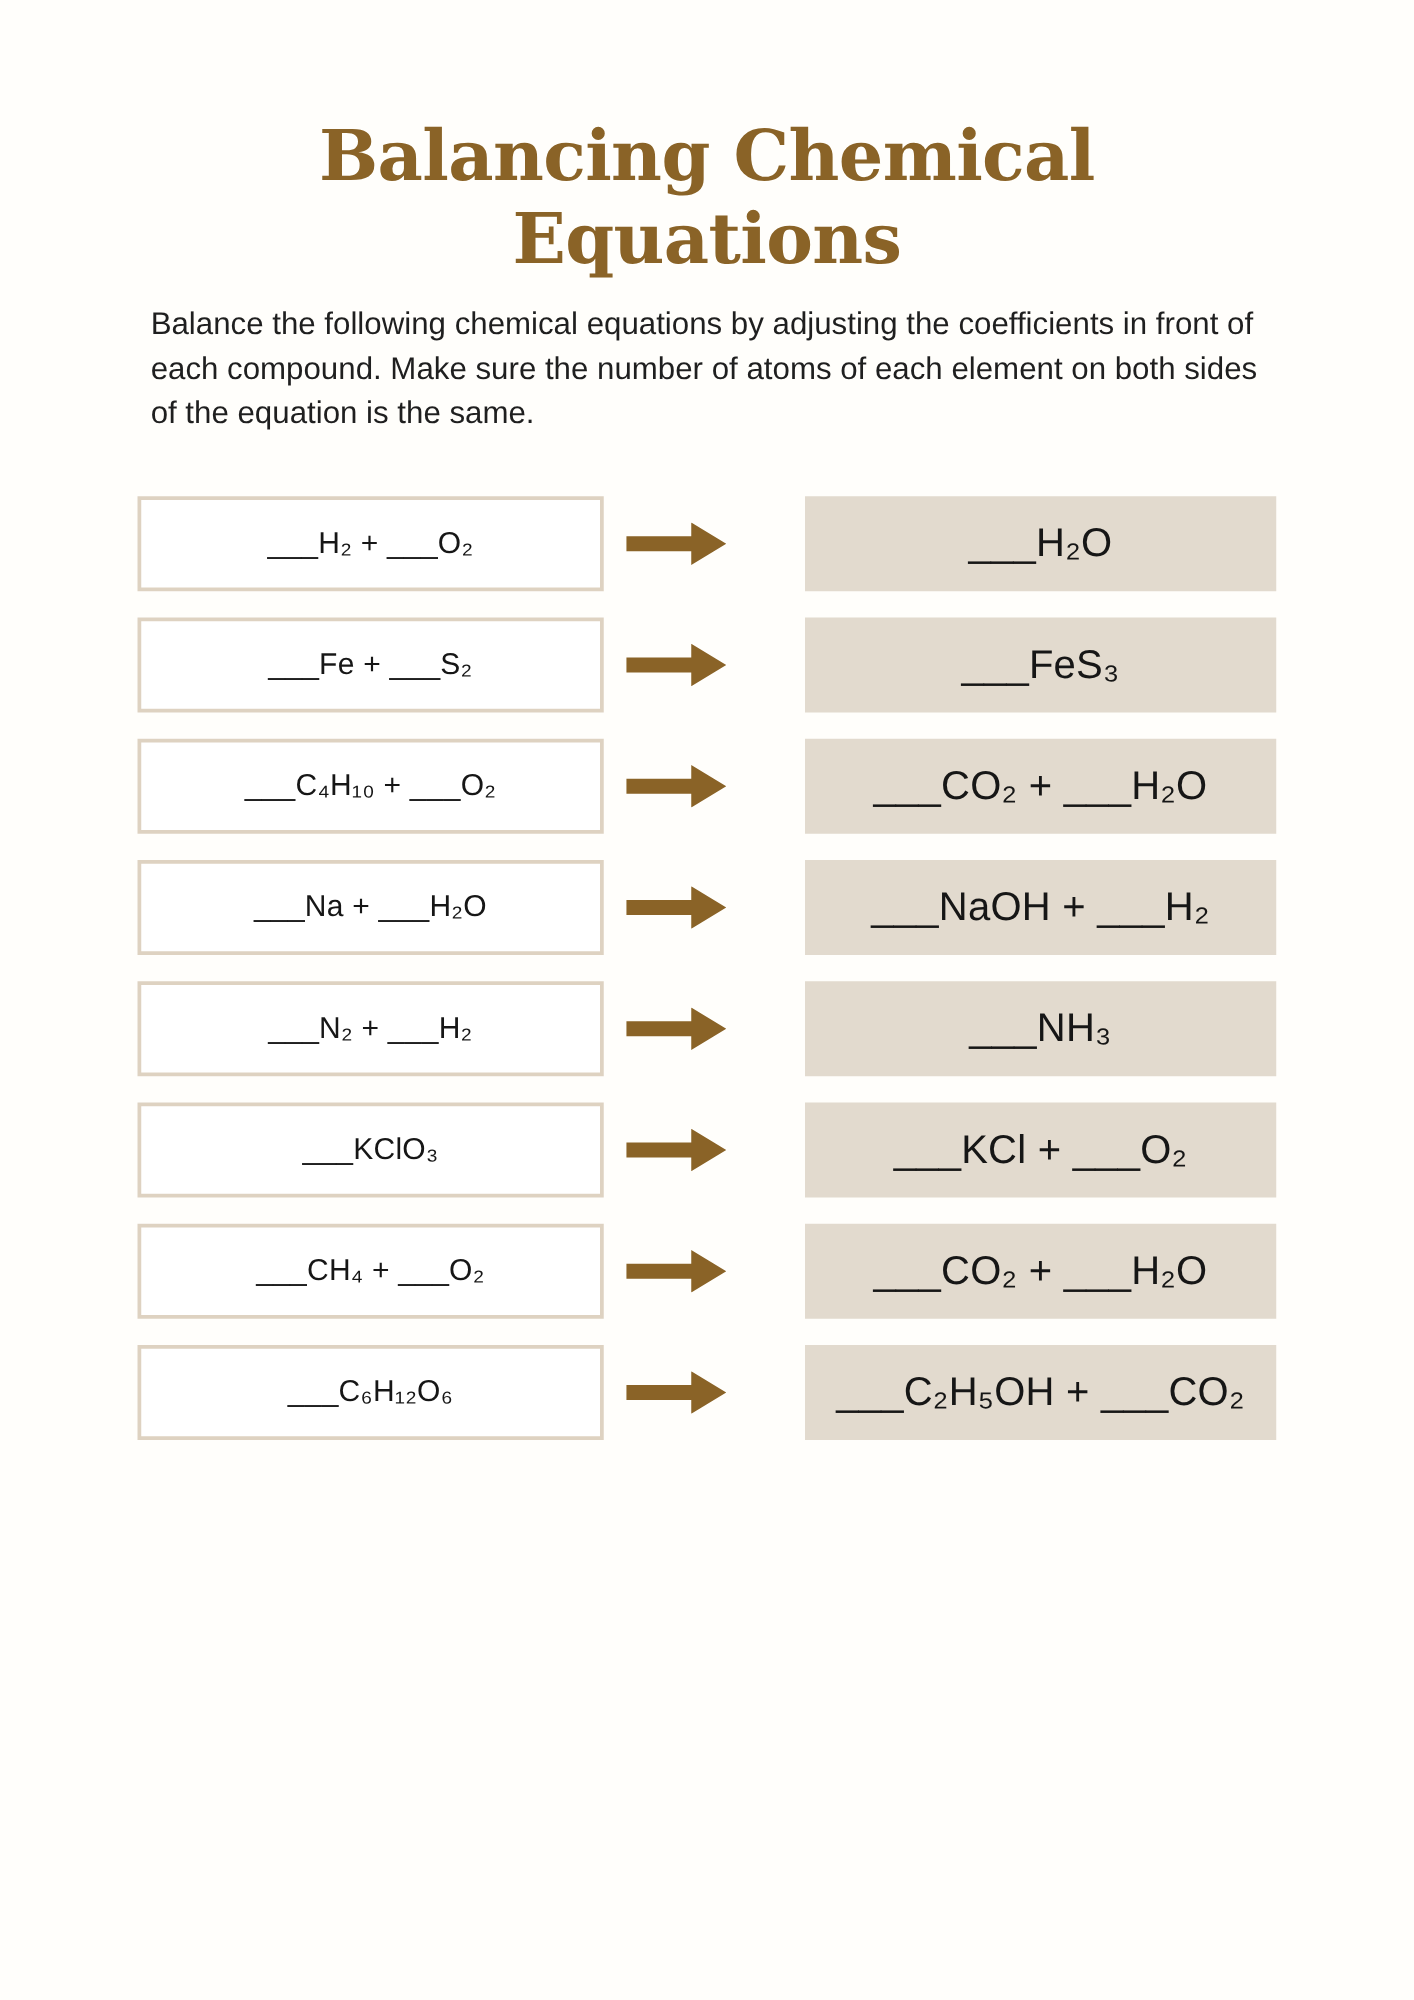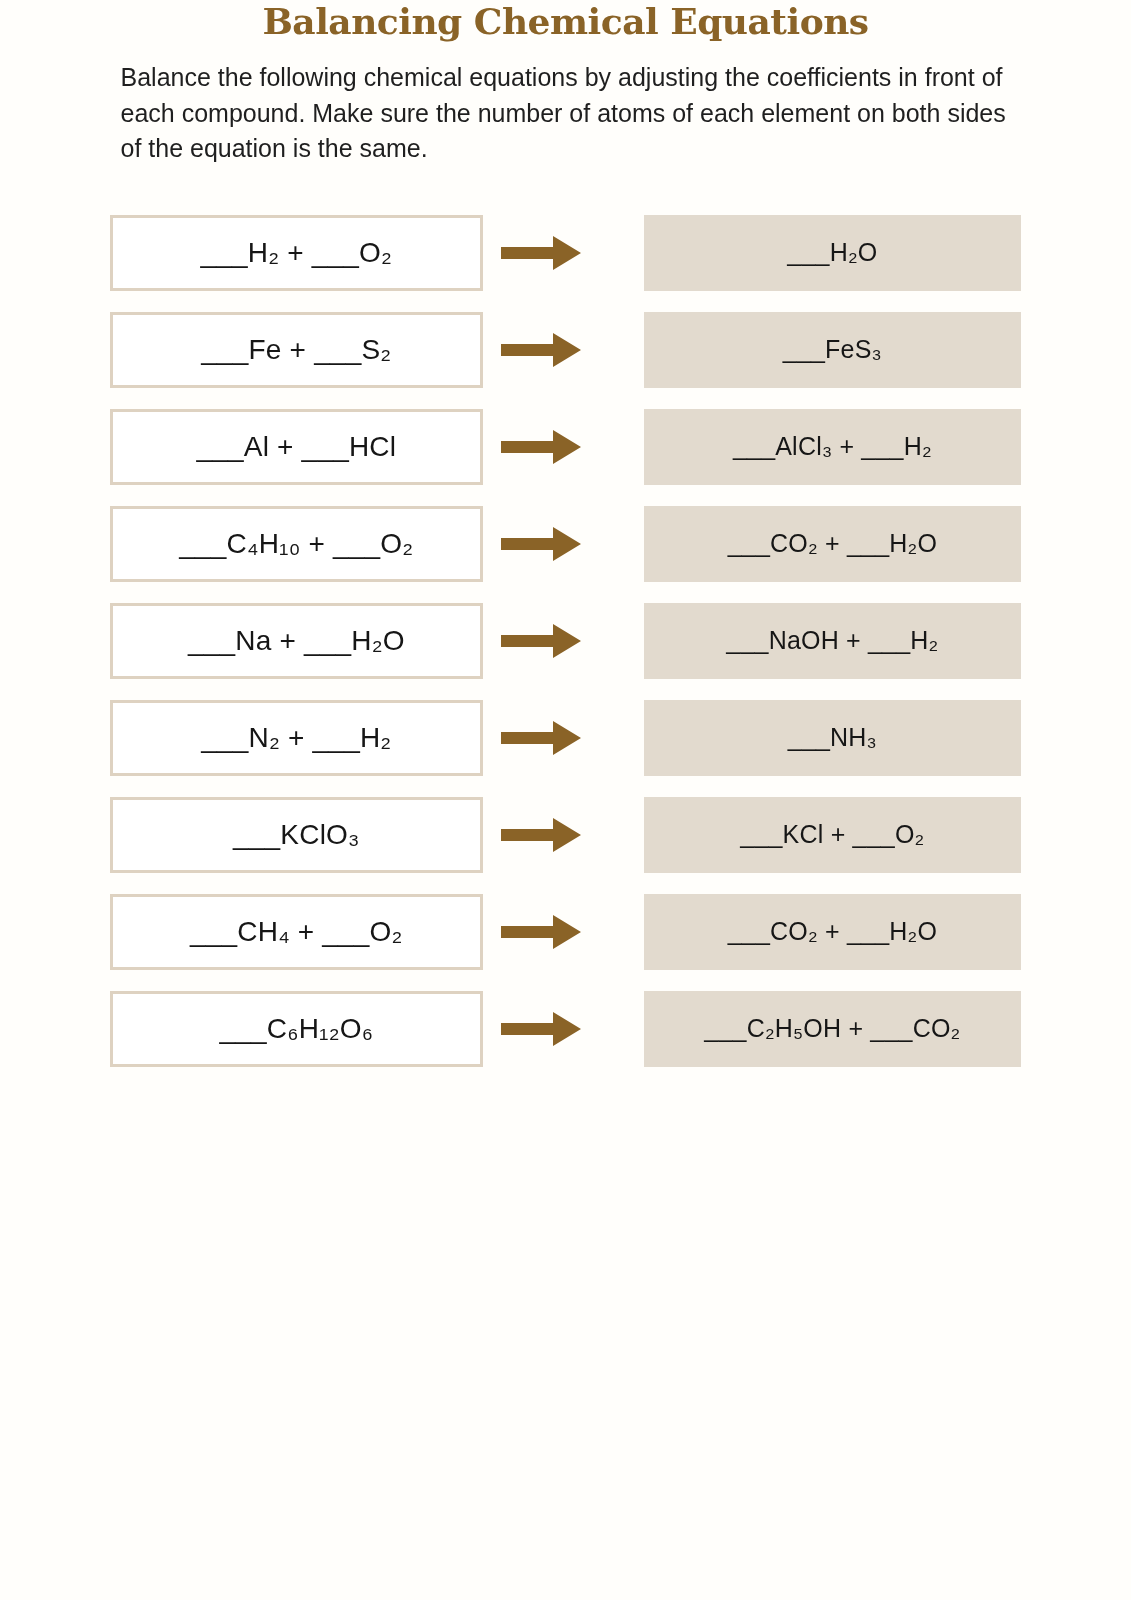--- a/index.html
+++ b/index.html
@@ -15,24 +15,25 @@
   }
   .page {
     position: relative;
     width: 1131px;
     height: 1600px;
     box-sizing: border-box;
     padding: 0 110px;
   }
   .title {
     margin: 0;
+    padding-top: 92px;
     text-align: center;
     font-family: "DejaVu Serif", serif;
     font-weight: bold;
-    font-size: 36px;
+    font-size: 56px;
     letter-spacing: -0.5px;
     color: #8a6327;
   }
   .instructions {
     margin: 18px auto 0 auto;
     width: 890px;
     font-size: 25px;
     line-height: 1.42;
     color: #1f1f1f;
   }
@@ -49,42 +50,42 @@
   }
   .left-box {
     width: 388px;
     height: 76px;
     box-sizing: border-box;
     border: 3px solid #ded2c1;
     background: #ffffff;
     display: flex;
     align-items: center;
     justify-content: center;
-    font-size: 28px;
+    font-size: 24px;
     color: #161616;
     letter-spacing: 0.2px;
   }
   .arrow-cell {
     width: 122px;
     display: flex;
     align-items: center;
     justify-content: center;
   }
   .arrow-svg {
     display: block;
   }
   .right-box {
     width: 393px;
     height: 76px;
     box-sizing: border-box;
     background: #e2dace;
     display: flex;
     align-items: center;
     justify-content: center;
-    font-size: 25px;
+    font-size: 32px;
     color: #161616;
     letter-spacing: 0.2px;
     margin-left: 44px;
   }
 </style>
 </head>
 <body>
 
 <div class="page">
 
@@ -108,29 +109,20 @@
       <div class="left-box">___Fe + ___S₂</div>
       <div class="arrow-cell">
         <svg class="arrow-svg" width="80" height="34" viewBox="0 0 80 34" aria-hidden="true">
           <path d="M0 11 H52 V0 L80 17 L52 34 V23 H0 Z" fill="#8a6327"></path>
         </svg>
       </div>
       <div class="right-box">___FeS₃</div>
     </div>
 
 
-    <div class="row">
-      <div class="left-box">___Al + ___HCl</div>
-      <div class="arrow-cell">
-        <svg class="arrow-svg" width="80" height="34" viewBox="0 0 80 34" aria-hidden="true">
-          <path d="M0 11 H52 V0 L80 17 L52 34 V23 H0 Z" fill="#8a6327"></path>
-        </svg>
-      </div>
-      <div class="right-box">___AlCl₃ + ___H₂</div>
-    </div>
 
     <div class="row">
       <div class="left-box">___C₄H₁₀ + ___O₂</div>
       <div class="arrow-cell">
         <svg class="arrow-svg" width="80" height="34" viewBox="0 0 80 34" aria-hidden="true">
           <path d="M0 11 H52 V0 L80 17 L52 34 V23 H0 Z" fill="#8a6327"></path>
         </svg>
       </div>
       <div class="right-box">___CO₂ + ___H₂O</div>
     </div>

